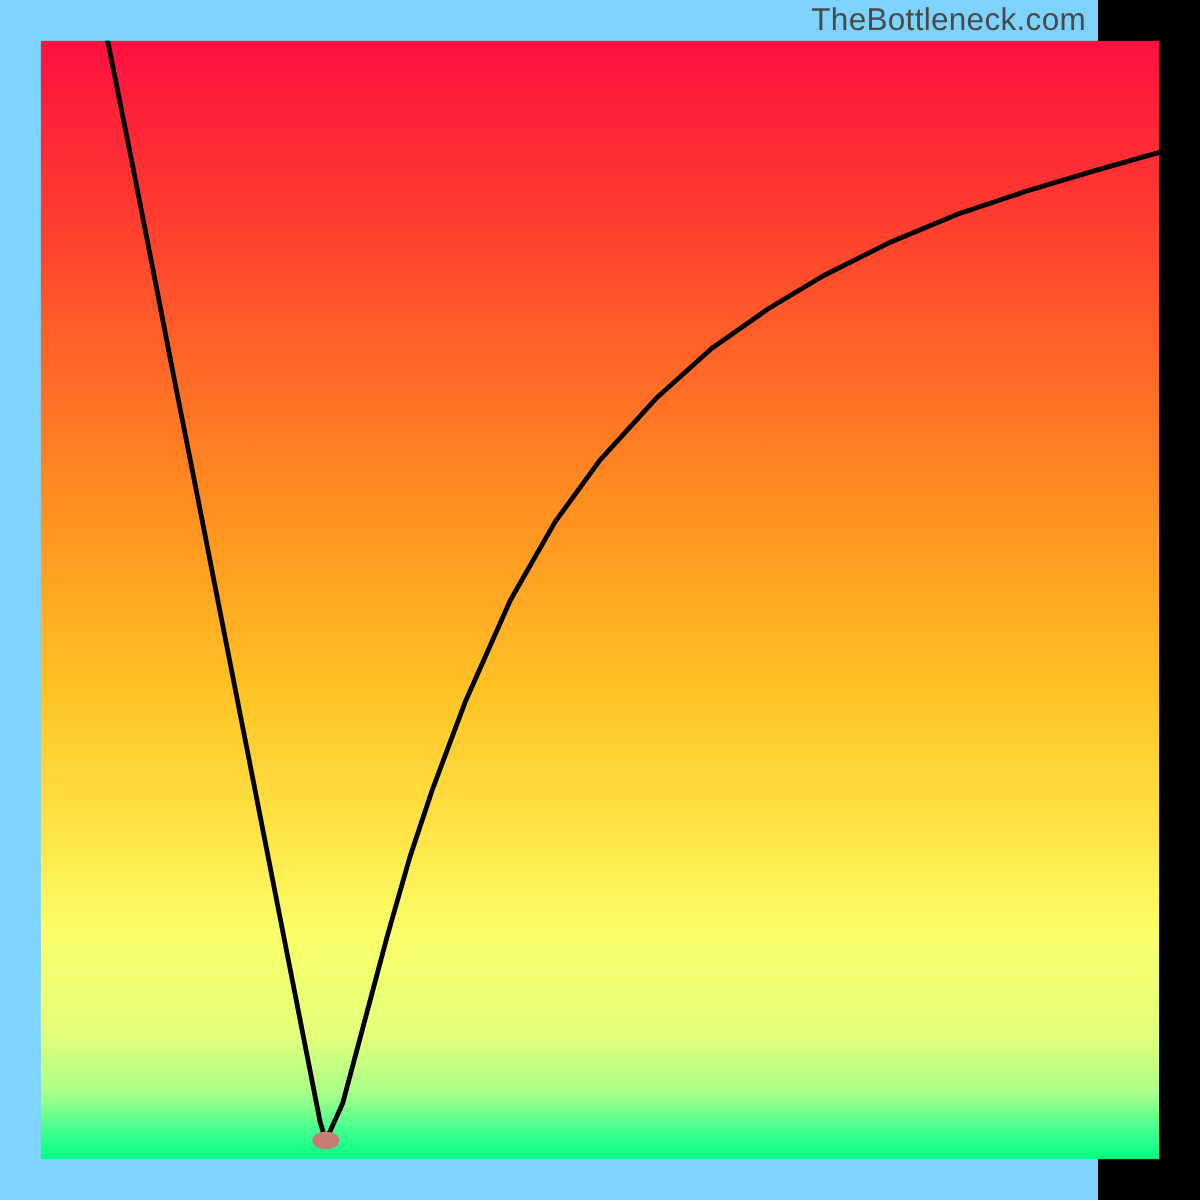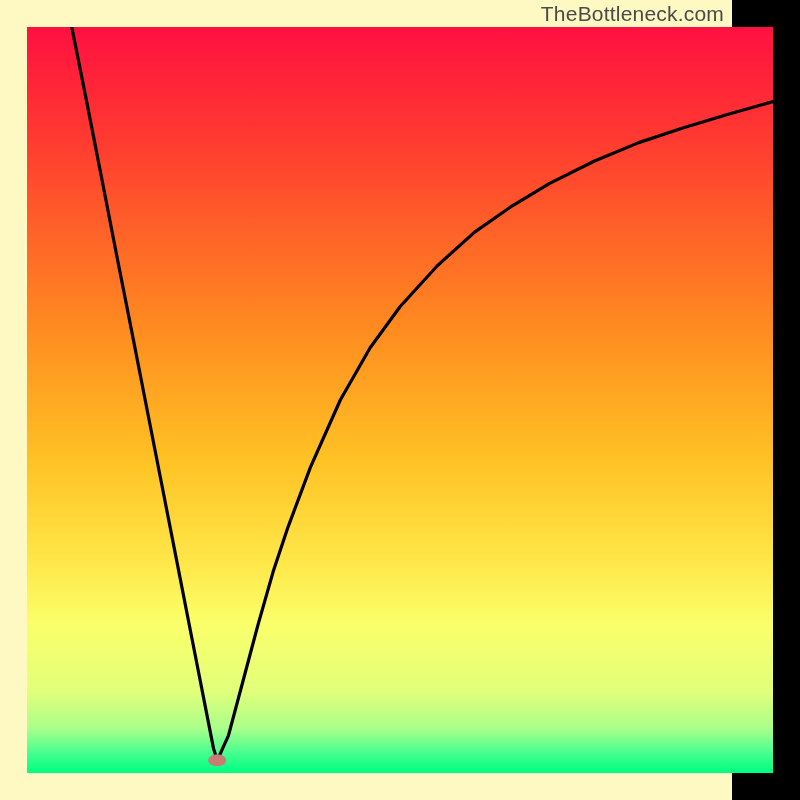--- a/index.html
+++ b/index.html
@@ -10,21 +10,21 @@
     overflow: hidden;
     background: #000;
     font-family: Arial, Helvetica, sans-serif;
   }
   .frame {
     position: absolute;
     left: 0;
     top: 0;
     width: 732px;
     height: 800px;
-    background: #fef9c3;
+    background: #7dd3fc;
   }
   .plot {
     position: absolute;
     left: 27px;
     top: 27px;
     width: 746px;
     height: 746px;
     overflow: hidden;
   }
   .attribution {

